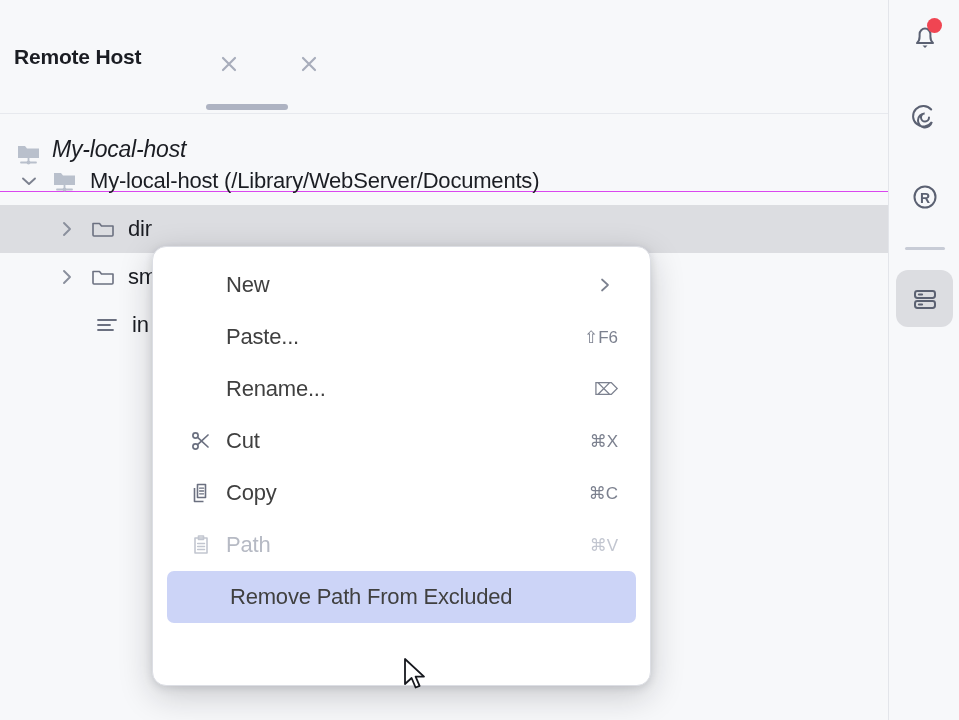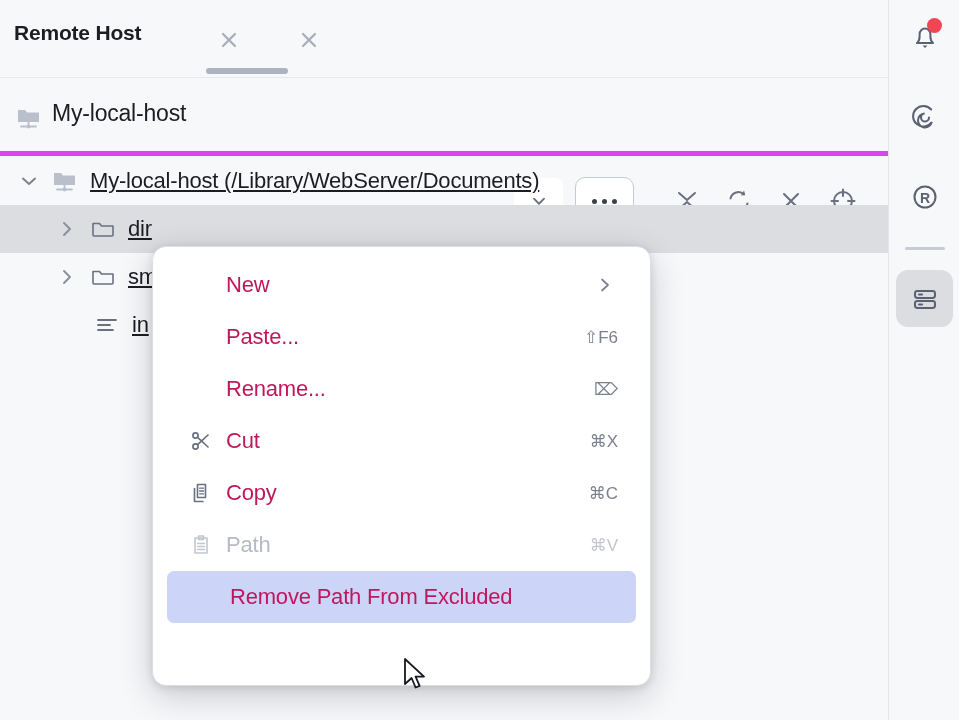--- a/index.html
+++ b/index.html
@@ -13,23 +13,24 @@
 
   
   .main-panel {
     position: absolute; left: 0; top: 0;
     width: 888px; height: 720px;
     background: #f7f8fa;
   }
 
   
   .tab-bar {
-    position: relative; height: 78px; width: 100%;
+    position: relative; height: 90px; width: 100%;
     border-bottom: 1px solid #e7e9ee;
     background: #f7f8fa;
+    margin-top: 24px;
   }
   .tab-title {
     position: absolute; left: 14px; top: 21px;
     font-size: 21px; font-weight: bold; color: #1b1d23;
     letter-spacing: -0.2px;
   }
   .tab-close {
     position: absolute; top: 26px;
     width: 28px; height: 28px; cursor: pointer;
   }
@@ -37,21 +38,22 @@
   .tab-close.two { left: 295px; }
   .tab-underline {
     position: absolute; left: 206px; bottom: 3px;
     width: 82px; height: 6px; border-radius: 3px;
     background: #aeb3c2;
   }
 
   
   .header-row {
     position: relative; height: 78px; width: 100%;
-    border-bottom: 5px solid #d946ef;
+    border-bottom: 1px solid #d946ef;
+    font-style: italic;
   }
   .host-icon { position: absolute; left: 16px; top: 27px; }
   .host-name {
     position: absolute; left: 52px; top: 22px;
     font-size: 23px; color: #1b1d23; letter-spacing: -0.2px;
   }
   .btn-chevron {
     position: absolute; left: 514px; top: 100px;
     width: 49px; height: 46px; border-radius: 8px;
     background: #ffffff; display: flex;
@@ -78,21 +80,20 @@
   
   .tree { position: absolute; left: 0; top: 157px; width: 888px; }
   .tree-row {
     position: relative; height: 48px; width: 100%;
     display: flex; align-items: center; cursor: pointer;
   }
   .tree-row.selected { background: #dcdde1; }
   .tree-label {
     font-size: 22px; color: #1b1d23; letter-spacing: -0.2px;
     white-space: nowrap;
-    text-decoration: underline;
   }
   .twisty { width: 22px; height: 22px; flex: 0 0 auto; }
   .node-icon { width: 26px; height: 26px; flex: 0 0 auto; }
 
   .indent-0 { padding-left: 18px; }
   .indent-1 { padding-left: 56px; }
   .indent-2 { padding-left: 94px; }
   .gap { display: inline-block; width: 12px; }
 
   
@@ -135,21 +136,21 @@
     position: relative; height: 52px; width: 100%;
     display: flex; align-items: center; cursor: pointer;
   }
   .ctx-item .ci-icon {
     position: absolute; left: 36px; top: 50%;
     transform: translateY(-50%);
     width: 24px; height: 24px;
   }
   .ctx-item .ci-label {
     position: absolute; left: 73px;
-    font-size: 22px; color: #be185d; letter-spacing: -0.2px;
+    font-size: 22px; color: #404040; letter-spacing: -0.2px;
     white-space: nowrap;
   }
   .ctx-item .ci-accel {
     position: absolute; right: 32px;
     font-size: 17px; color: #7c818f; letter-spacing: 0px;
     white-space: nowrap; display: flex; align-items: center; gap: 1px;
   }
   .ctx-item .ci-submenu { position: absolute; right: 36px; width: 18px; height: 18px; }
   .ctx-item.disabled .ci-label { color: #b6bac4; }
   .ctx-item.disabled .ci-accel { color: #c2c6d0; }

